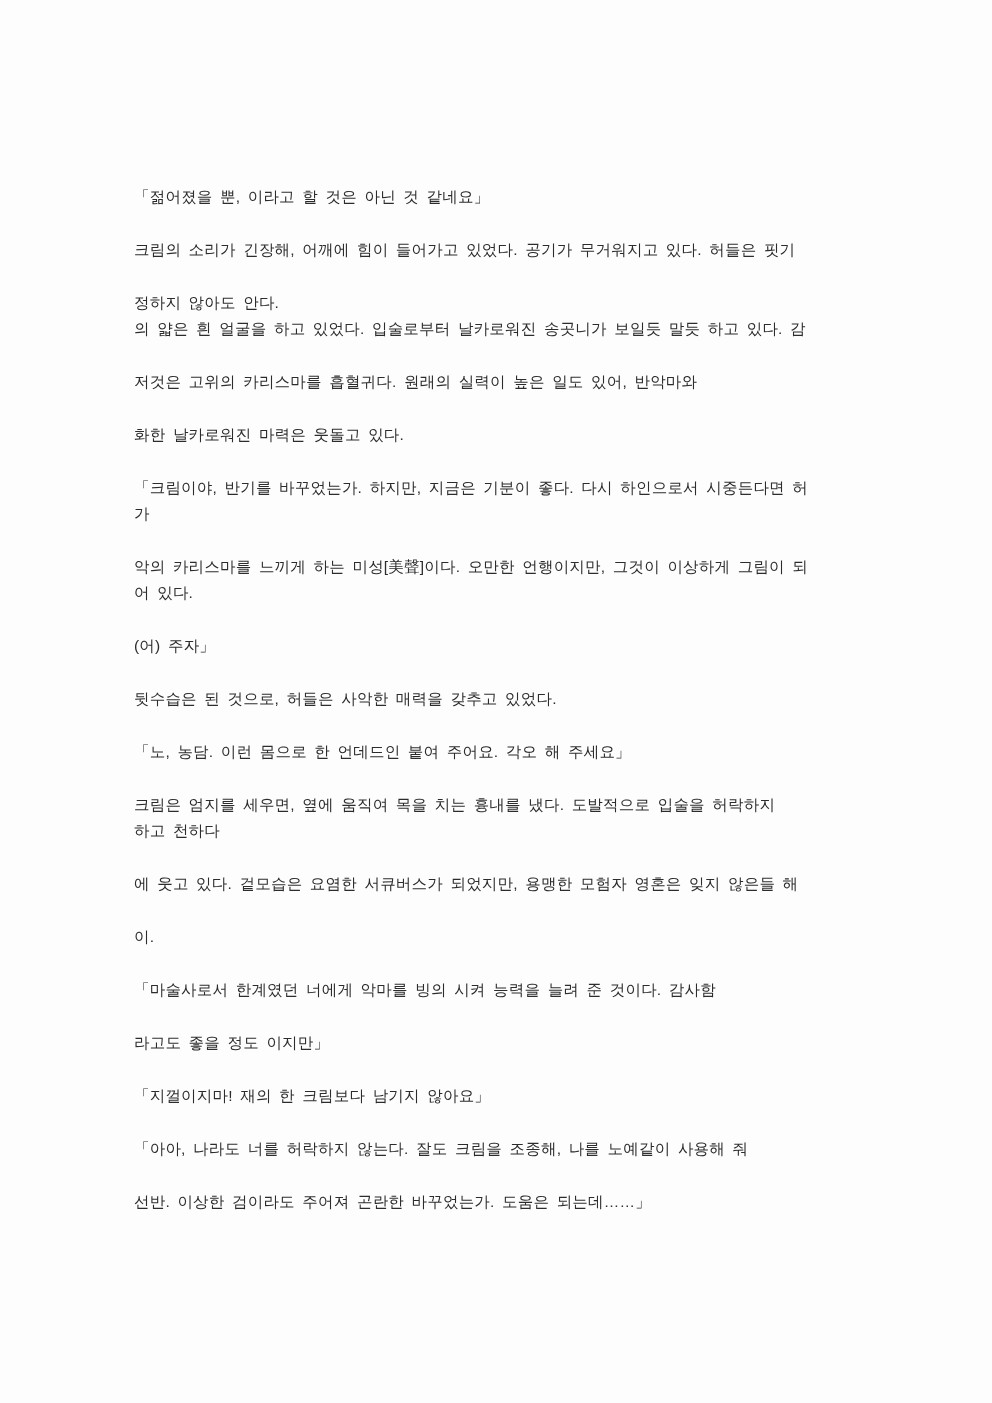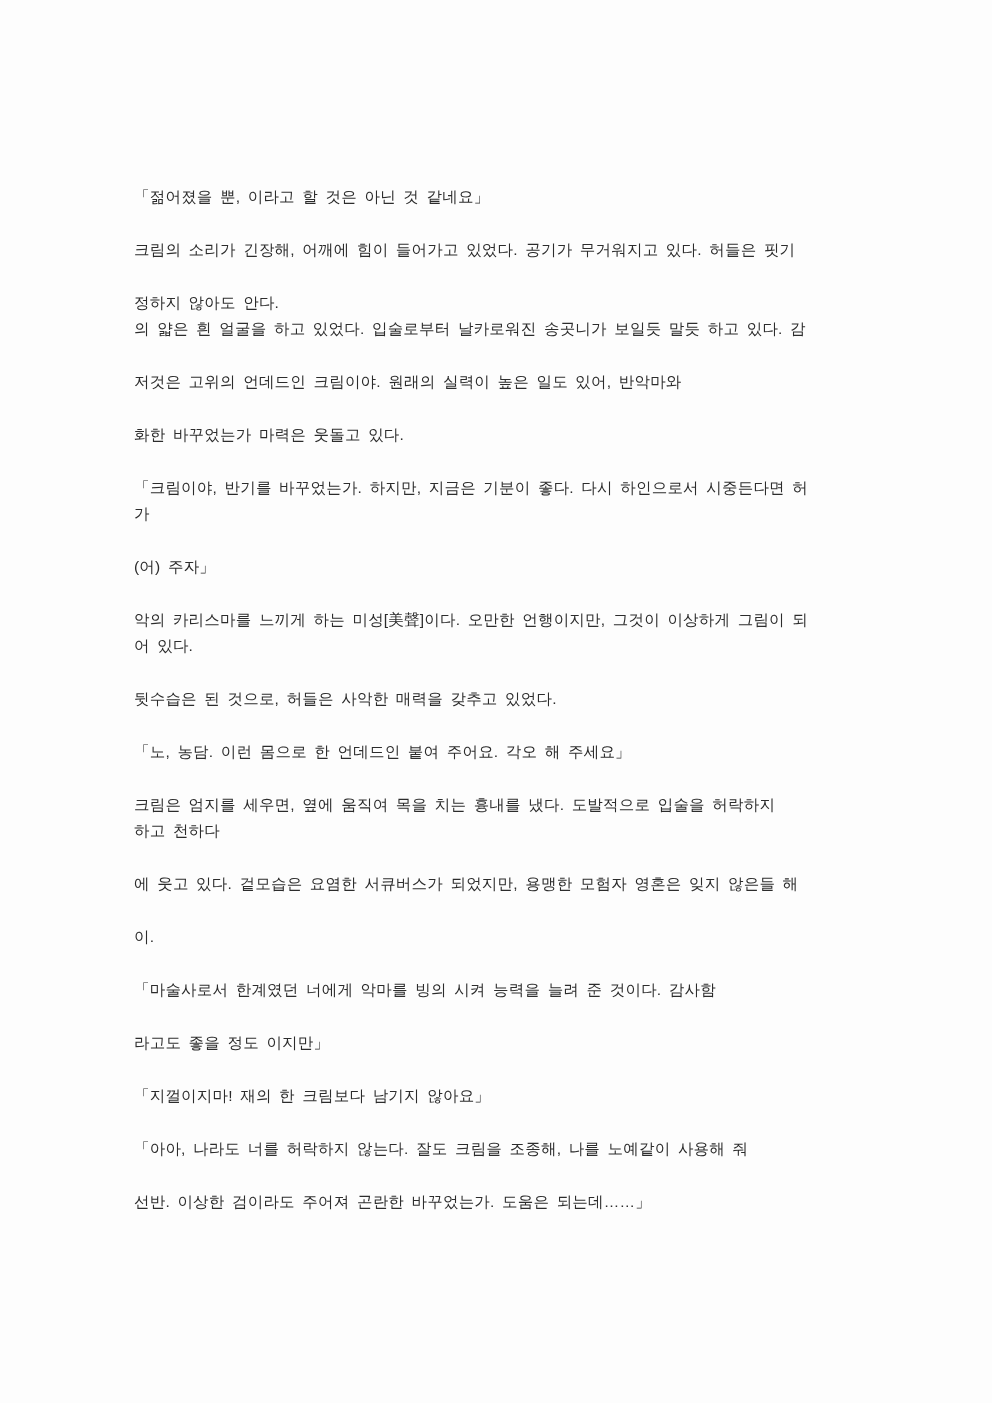--- a/index.html
+++ b/index.html
@@ -47,39 +47,39 @@
     <div class="para">
       <div class="line">크림의 소리가 긴장해, 어깨에 힘이 들어가고 있었다. 공기가 무거워지고 있다. 허들은 핏기</div>
     </div>
 
     <div class="para">
       <div class="line">정하지 않아도 안다.</div>
       <div class="line">의 얇은 흰 얼굴을 하고 있었다. 입술로부터 날카로워진 송곳니가 보일듯 말듯 하고 있다. 감</div>
     </div>
 
     <div class="para">
-      <div class="line">저것은 고위의 언데드인 크림이야. 원래의 실력이 높은 일도 있어, 반악마와</div>
+      <div class="line">저것은 고위의 카리스마를 흡혈귀다. 원래의 실력이 높은 일도 있어, 반악마와</div>
     </div>
 
     <div class="para">
-      <div class="line">화한 바꾸었는가 마력은 웃돌고 있다.</div>
+      <div class="line">화한 날카로워진 마력은 웃돌고 있다.</div>
     </div>
 
     <div class="para">
       <div class="line">「크림이야, 반기를 바꾸었는가. 하지만, 지금은 기분이 좋다. 다시 하인으로서 시중든다면 허</div>
       <div class="line">가</div>
     </div>
 
     <div class="para">
-      <div class="line">(어) 주자」</div>
+      <div class="line">악의 카리스마를 느끼게 하는 미성[美聲]이다. 오만한 언행이지만, 그것이 이상하게 그림이 되</div>
+      <div class="line">어 있다.</div>
     </div>
 
     <div class="para">
-      <div class="line">악의 카리스마를 느끼게 하는 미성[美聲]이다. 오만한 언행이지만, 그것이 이상하게 그림이 되</div>
-      <div class="line">어 있다.</div>
+      <div class="line">(어) 주자」</div>
     </div>
 
     <div class="para">
       <div class="line">뒷수습은 된 것으로, 허들은 사악한 매력을 갖추고 있었다.</div>
     </div>
 
     <div class="para">
       <div class="line">「노, 농담. 이런 몸으로 한 언데드인 붙여 주어요. 각오 해 주세요」</div>
     </div>
 

